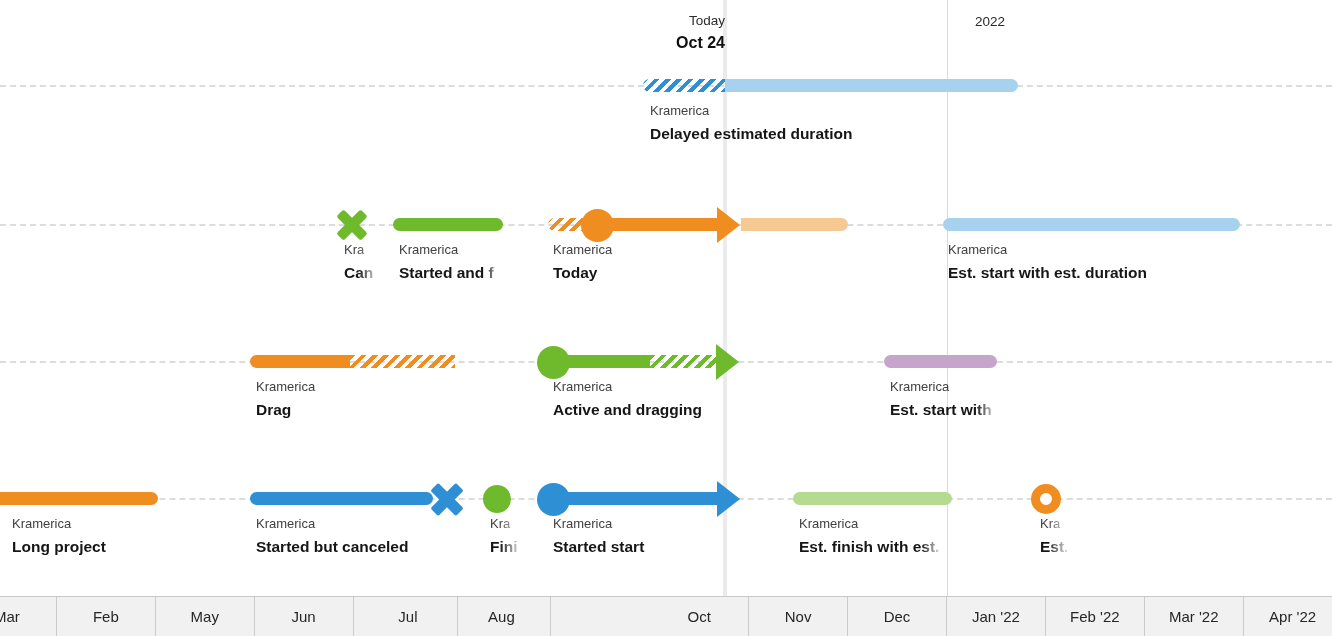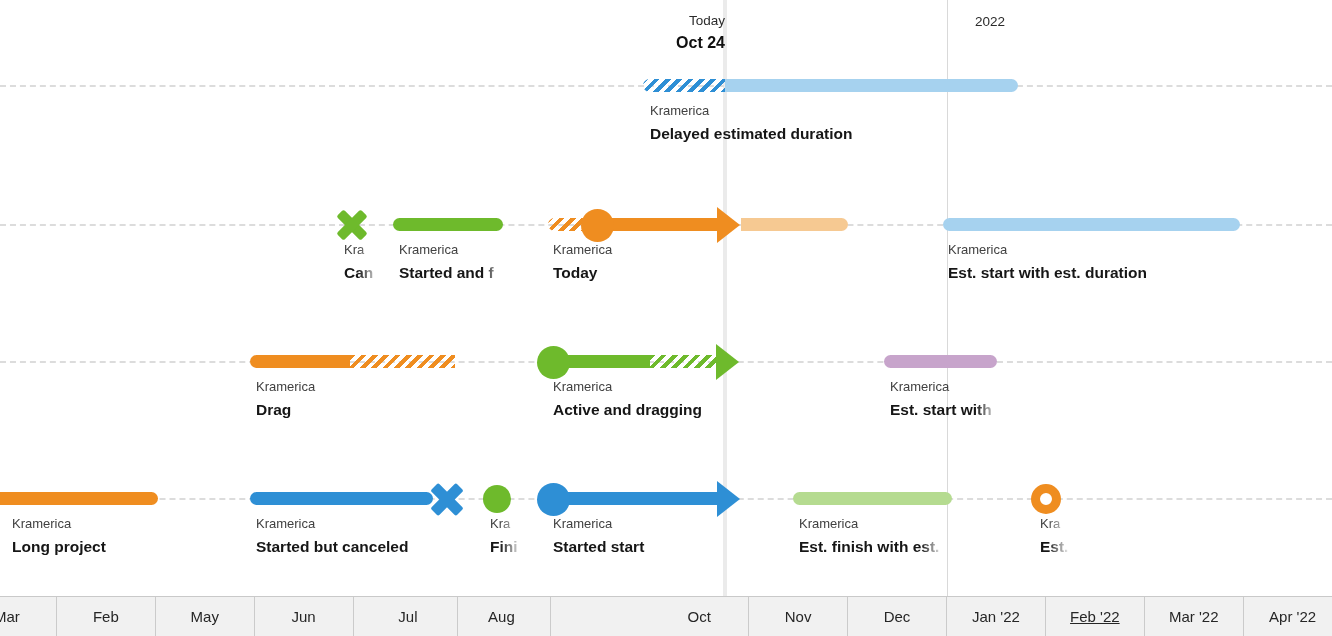--- a/index.html
+++ b/index.html
@@ -149,17 +149,17 @@
       <div class="month-cell" style="left: 56.9px; width: 98.9px;">Feb</div>
       <div class="month-cell" style="left: 155.8px; width: 98.9px;">May</div>
       <div class="month-cell" style="left: 254.7px; width: 98.9px;">Jun</div>
       <div class="month-cell" style="left: 359px; width: 98.9px;">Jul</div>
       <div class="month-cell" style="left: 452.5px; width: 98.9px;">Aug</div>
       <div class="month-cell" style="left: 580px; width: 98.9px; margin-top: 48px;">Sep</div>
       <div class="month-cell" style="left: 650.3px; width: 98.9px;">Oct</div>
       <div class="month-cell" style="left: 749.2px; width: 98.9px;">Nov</div>
       <div class="month-cell" style="left: 848.1px; width: 98.9px;">Dec</div>
       <div class="month-cell" style="left: 947px; width: 98.9px;">Jan '22</div>
-      <div class="month-cell" style="left: 1045.9px; width: 98.9px; text-decoration: underline;">Feb '22</div>
+      <div class="month-cell" style="left: 1045.9px; width: 98.9px;">Feb '22</div>
       <div class="month-cell" style="left: 1144.8px; width: 98.9px;">Mar '22</div>
       <div class="month-cell" style="left: 1243.7px; width: 98.9px;">Apr '22</div>
     </div>
 </div>
 
 </body></html>

